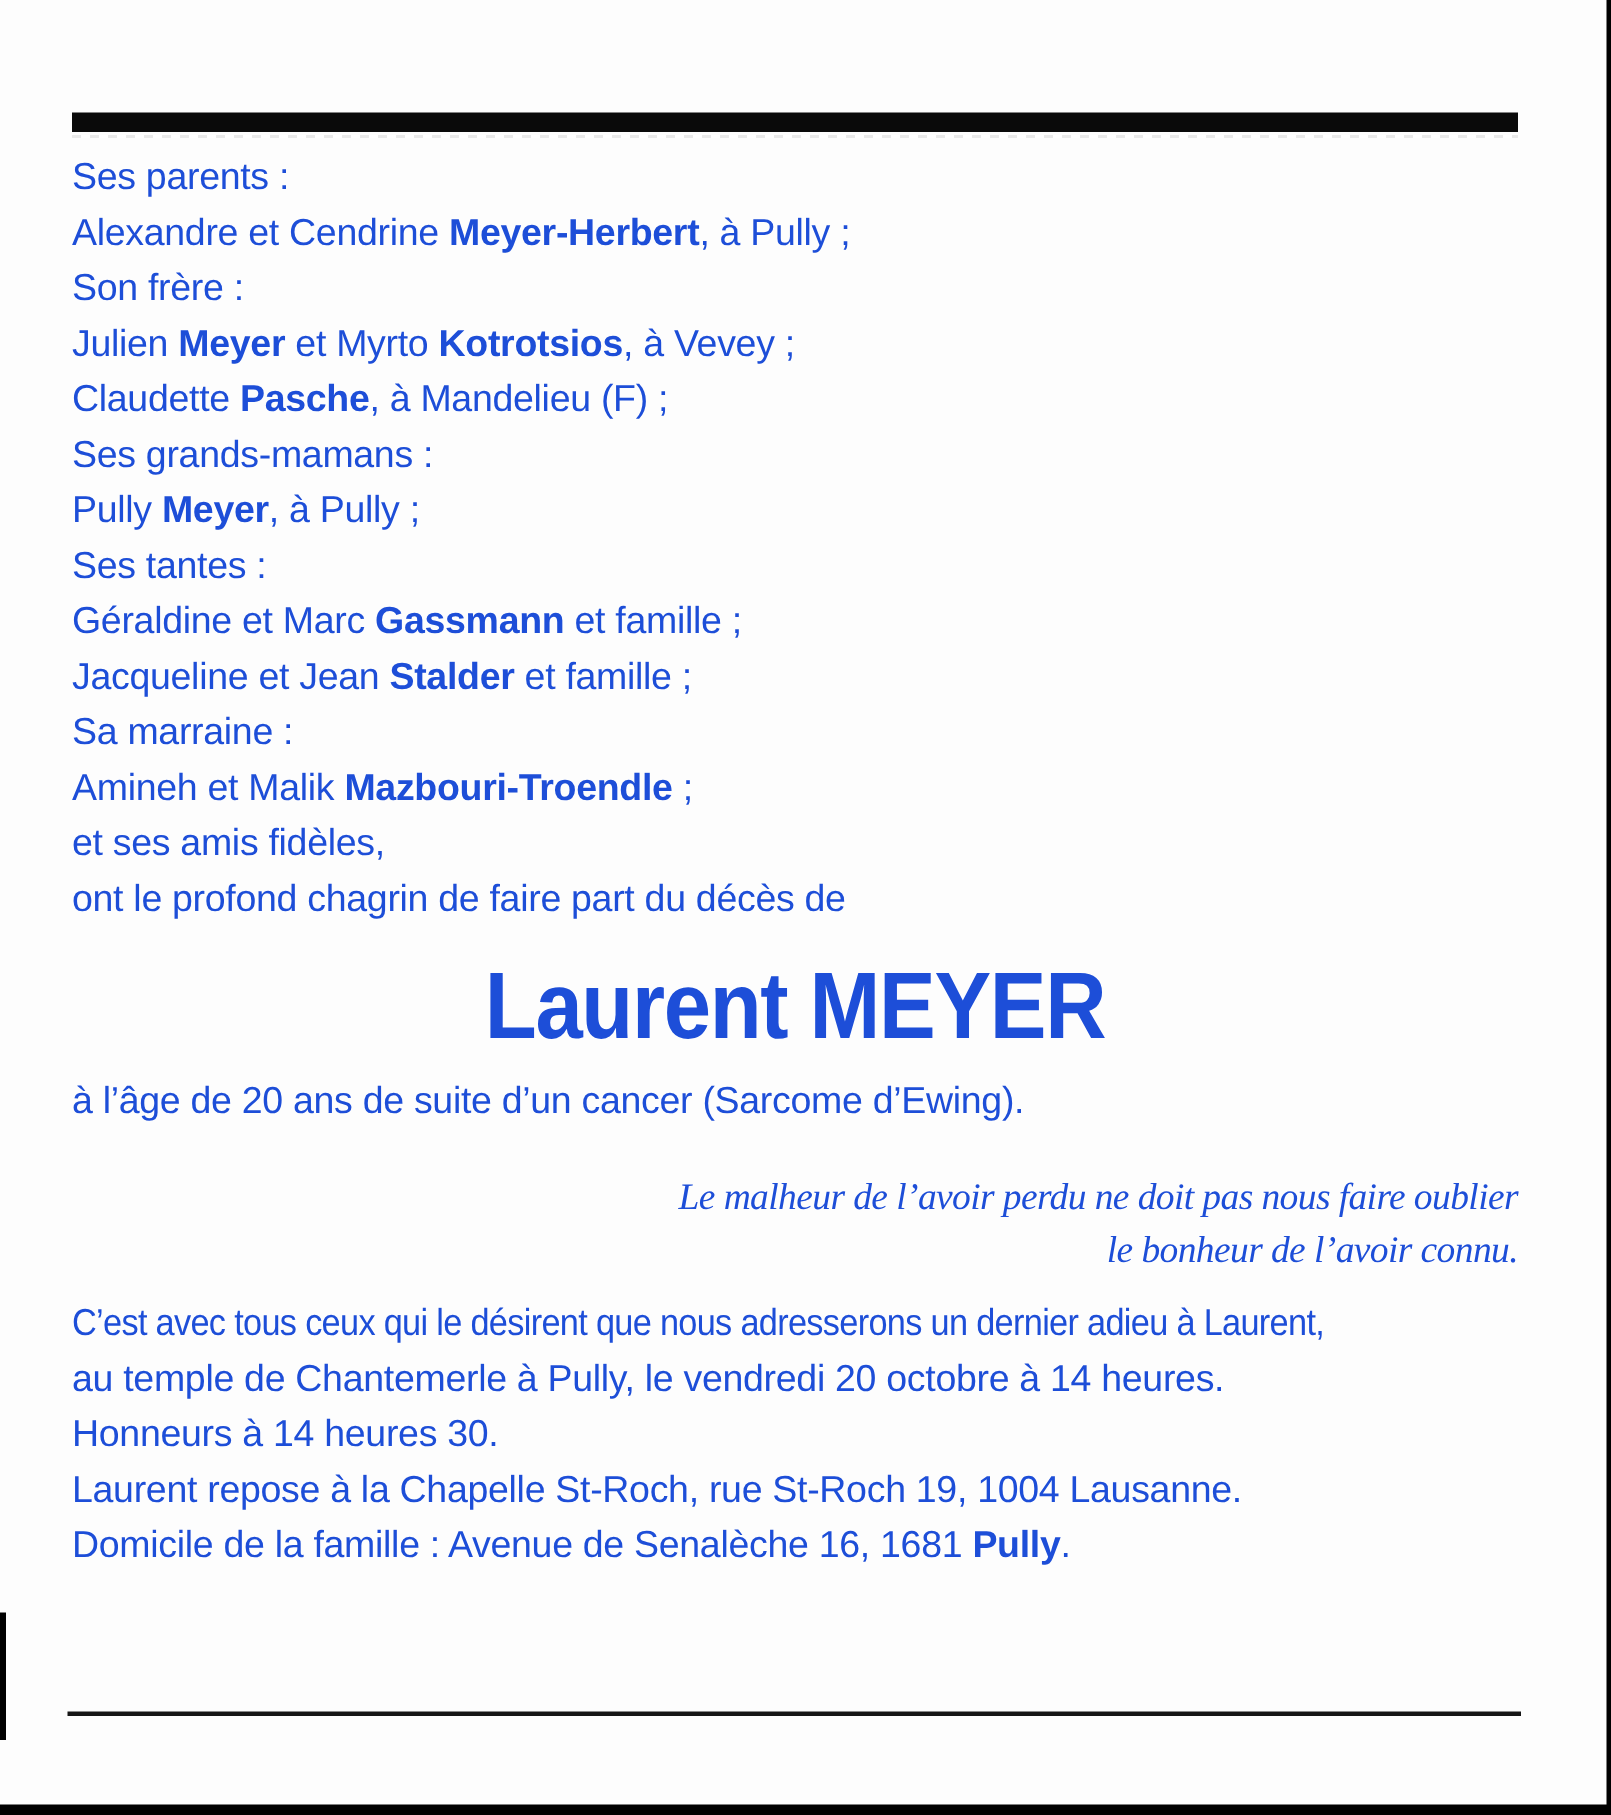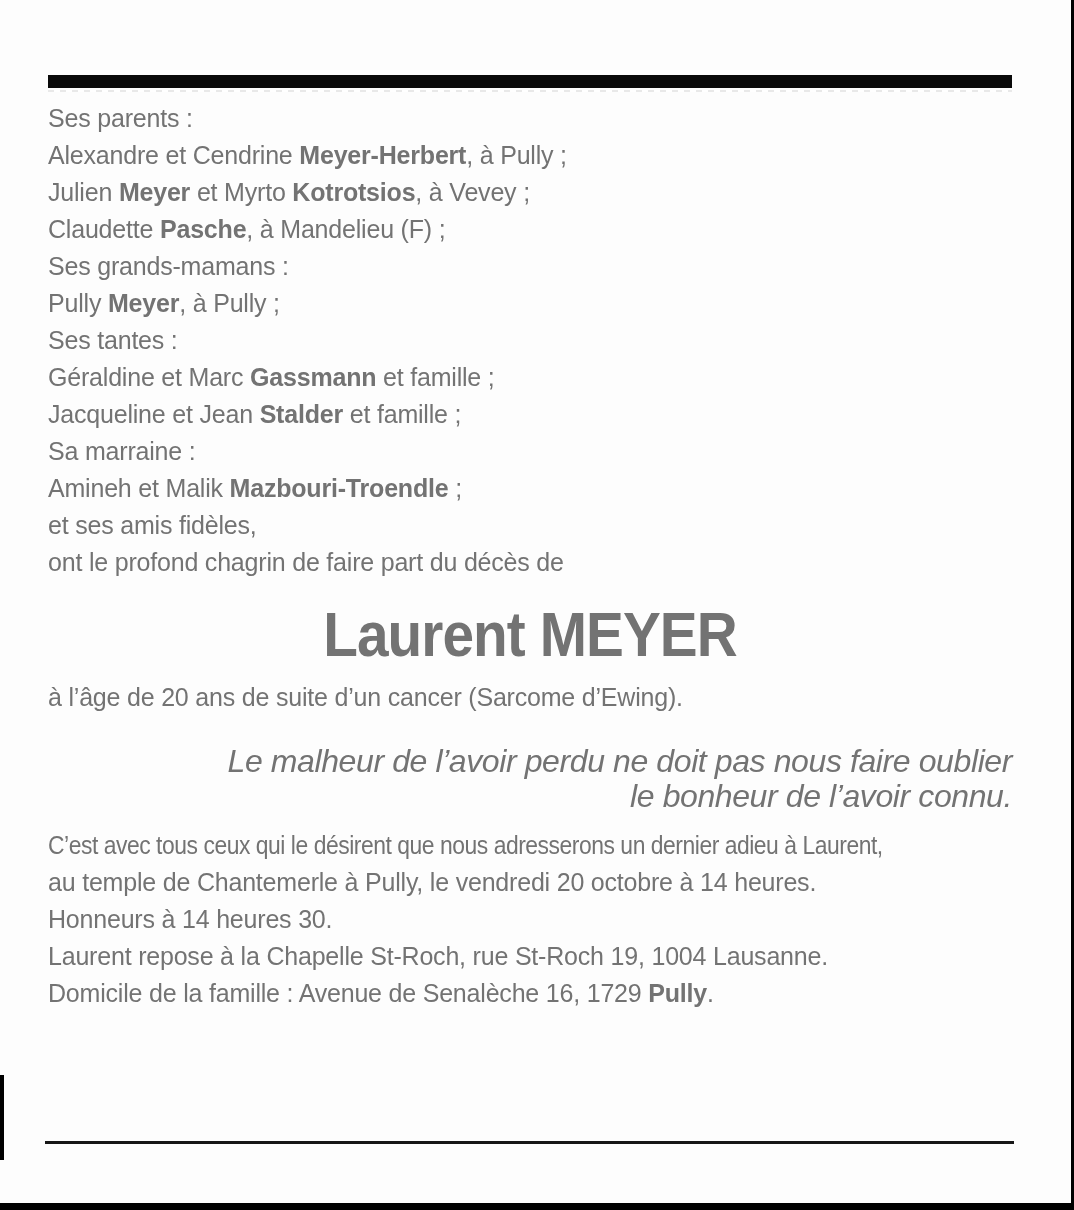--- a/index.html
+++ b/index.html
@@ -6,21 +6,21 @@
     margin: 0;
     padding: 0;
     background: #ffffff;
   }
   .page {
     position: relative;
     width: 1074px;
     height: 1210px;
     background: #fdfdfd;
     font-family: "Liberation Sans", sans-serif;
-    color: #737373;
+    color: #1d4ed8;
     overflow: hidden;
   }
   .top-bar {
     position: absolute;
     left: 48px;
     top: 75px;
     width: 964px;
     height: 13px;
     background: #0a0a0a;
   }
@@ -58,23 +58,24 @@
   }
   .death-block {
     margin-top: 4px;
   }
   .quote-block {
     margin-top: 28px;
     text-align: right;
     font-style: italic;
   }
   .quote-block .line {
-    font-size: 32px;
+    font-size: 25px;
     line-height: 35px;
     letter-spacing: -0.4px;
+    font-family: Liberation Serif, serif;
   }
   .ceremony-block {
     margin-top: 13px;
   }
   .ceremony-block .line:first-child {
     transform: scaleX(0.915);
     transform-origin: 0 50%;
     letter-spacing: -0.5px;
   }
   .bottom-rule {
@@ -116,20 +117,21 @@
 <div class="page">
 
   <div class="top-bar"></div>
   <div class="top-bar-shadow"></div>
 
   <div class="content">
 
     <div class="family-block">
         <div class="line"><span class="seg">Ses parents :</span></div>
         <div class="line"><span class="seg">Alexandre et Cendrine </span><span class="seg-bold">Meyer-Herbert</span><span class="seg">, à Pully ;</span></div>
+        <div class="line"><span class="seg">Son frère :</span></div>
         <div class="line"><span class="seg">Julien </span><span class="seg-bold">Meyer</span><span class="seg"> et Myrto </span><span class="seg-bold">Kotrotsios</span><span class="seg">, à Vevey ;</span></div>
         <div class="line"><span class="seg">Claudette </span><span class="seg-bold">Pasche</span><span class="seg">, à Mandelieu (F) ;</span></div>
         <div class="line"><span class="seg">Ses grands-mamans :</span></div>
         <div class="line"><span class="seg">Pully </span><span class="seg-bold">Meyer</span><span class="seg">, à Pully ;</span></div>
         <div class="line"><span class="seg">Ses tantes :</span></div>
         <div class="line"><span class="seg">Géraldine et Marc </span><span class="seg-bold">Gassmann</span><span class="seg"> et famille ;</span></div>
         <div class="line"><span class="seg">Jacqueline et Jean </span><span class="seg-bold">Stalder</span><span class="seg"> et famille ;</span></div>
         <div class="line"><span class="seg">Sa marraine :</span></div>
         <div class="line"><span class="seg">Amineh et Malik </span><span class="seg-bold">Mazbouri-Troendle</span><span class="seg"> ;</span></div>
         <div class="line"><span class="seg">et ses amis fidèles,</span></div>
@@ -145,21 +147,21 @@
     <div class="quote-block">
         <div class="line"><span class="seg">Le malheur de l’avoir perdu ne doit pas nous faire oublier</span></div>
         <div class="line"><span class="seg">le bonheur de l’avoir connu.</span></div>
       </div>
 
     <div class="ceremony-block">
         <div class="line"><span class="seg">C’est avec tous ceux qui le désirent que nous adresserons un dernier adieu à Laurent,</span></div>
         <div class="line"><span class="seg">au temple de Chantemerle à Pully, le vendredi 20 octobre à 14 heures.</span></div>
         <div class="line"><span class="seg">Honneurs à 14 heures 30.</span></div>
         <div class="line"><span class="seg">Laurent repose à la Chapelle St-Roch, rue St-Roch 19, 1004 Lausanne.</span></div>
-        <div class="line"><span class="seg">Domicile de la famille : Avenue de Senalèche 16, 1729 </span><span class="seg-bold">Pully</span><span class="seg">.</span></div>
+        <div class="line"><span class="seg">Domicile de la famille : Avenue de Senalèche 16, 1681 </span><span class="seg-bold">Pully</span><span class="seg">.</span></div>
       </div>
 
   </div>
 
   <div class="bottom-rule"></div>
   <div class="edge-right"></div>
   <div class="edge-bottom"></div>
   <div class="edge-left"></div>
 
 </div>

